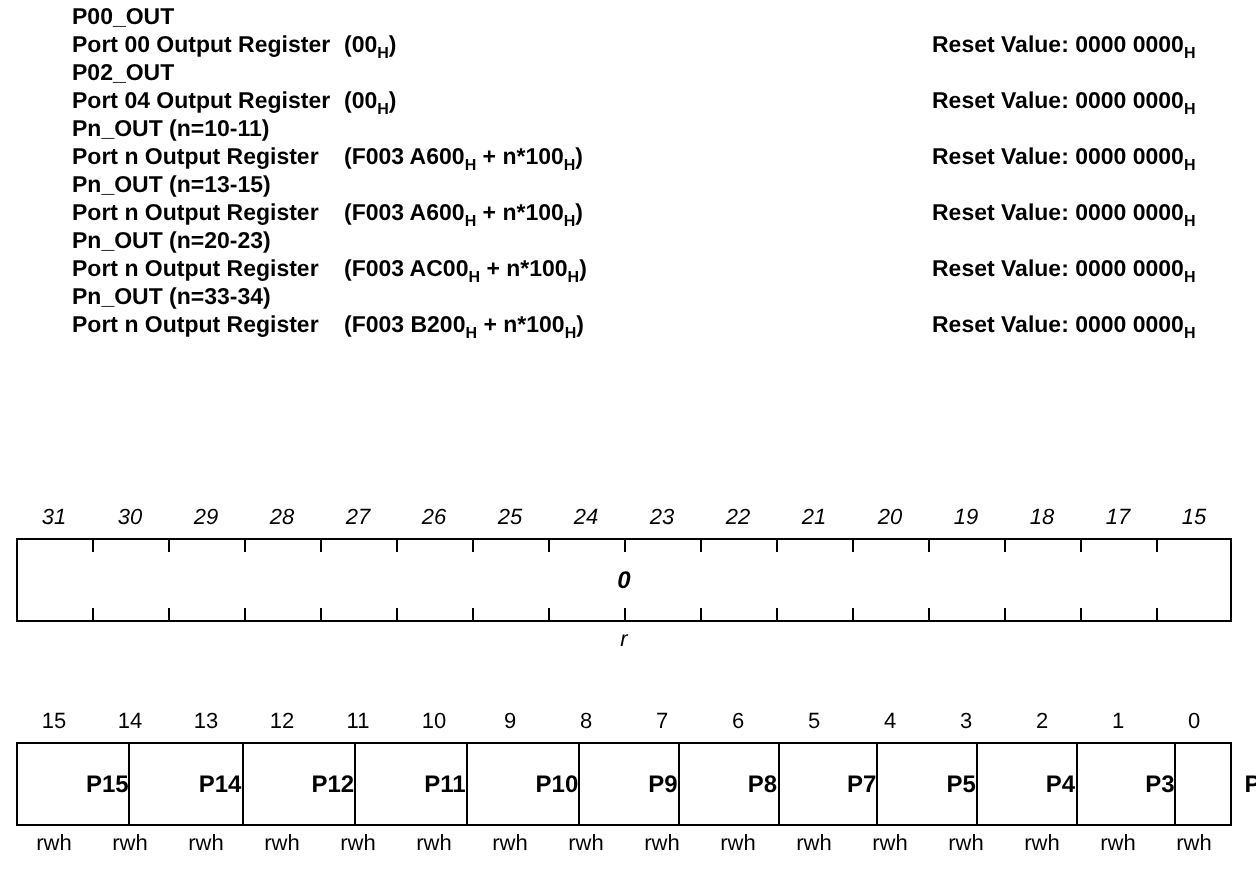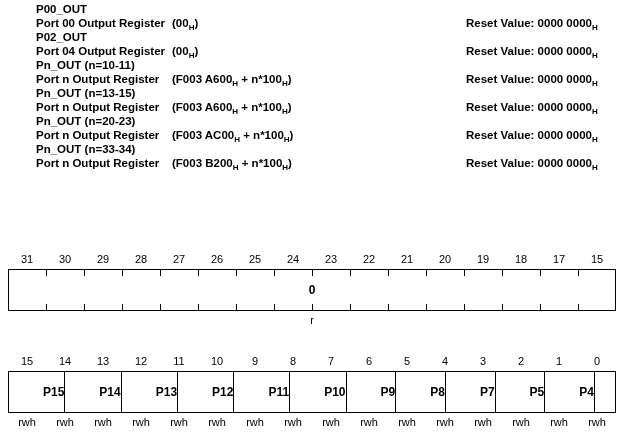--- a/index.html
+++ b/index.html
@@ -65,21 +65,21 @@
     top: 2.5px;
     font-weight: bold;
   }
 
   
   .bitblock {
     position: absolute;
     left: 8px;
     width: 608px;
   }
-  #bitblock-high { top: 250px; }
+  #bitblock-high { top: 250px; font-style: italic; }
   #bitblock-low  { top: 352px; }
 
   .bitnum-row {
     display: flex;
     height: 19px;
   }
   .bitnum {
     width: 38px;
     text-align: center;
     font-size: 11px;
@@ -290,23 +290,20 @@
       <div class="bitnum">0</div>
     </div>
   <div class="field-box">
       <div class="bitcell">
         <span>P15</span>
       </div>
       <div class="bitcell">
         <span>P14</span>
       </div>
       <div class="bitcell">
-        <span>P13</span>
-      </div>
-      <div class="bitcell">
         <span>P12</span>
       </div>
       <div class="bitcell">
         <span>P11</span>
       </div>
       <div class="bitcell">
         <span>P10</span>
       </div>
       <div class="bitcell">
         <span>P9</span>

